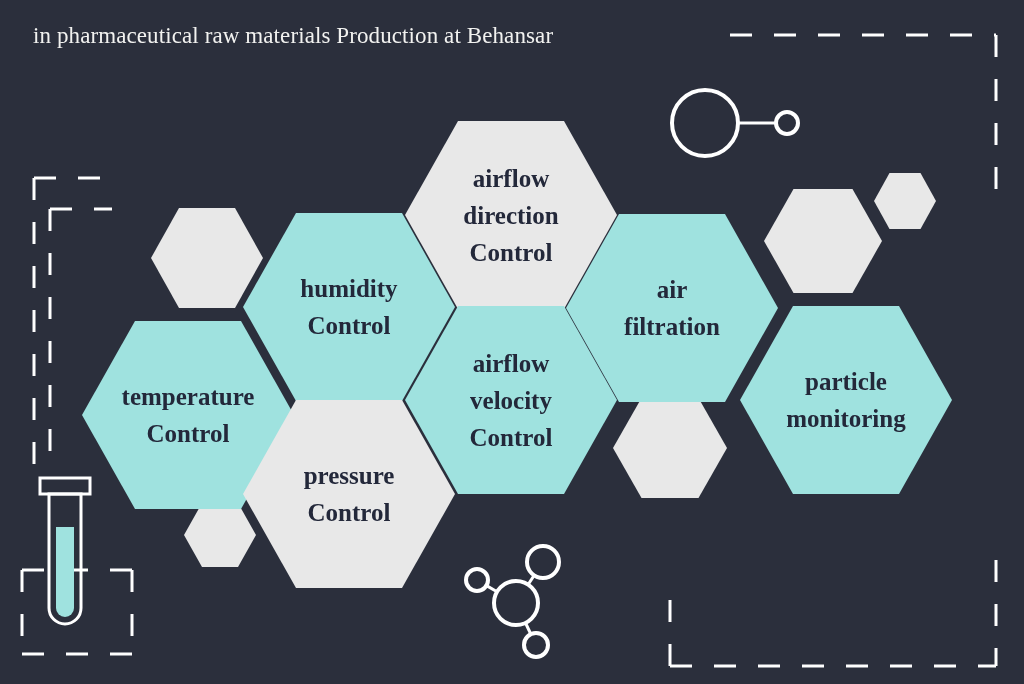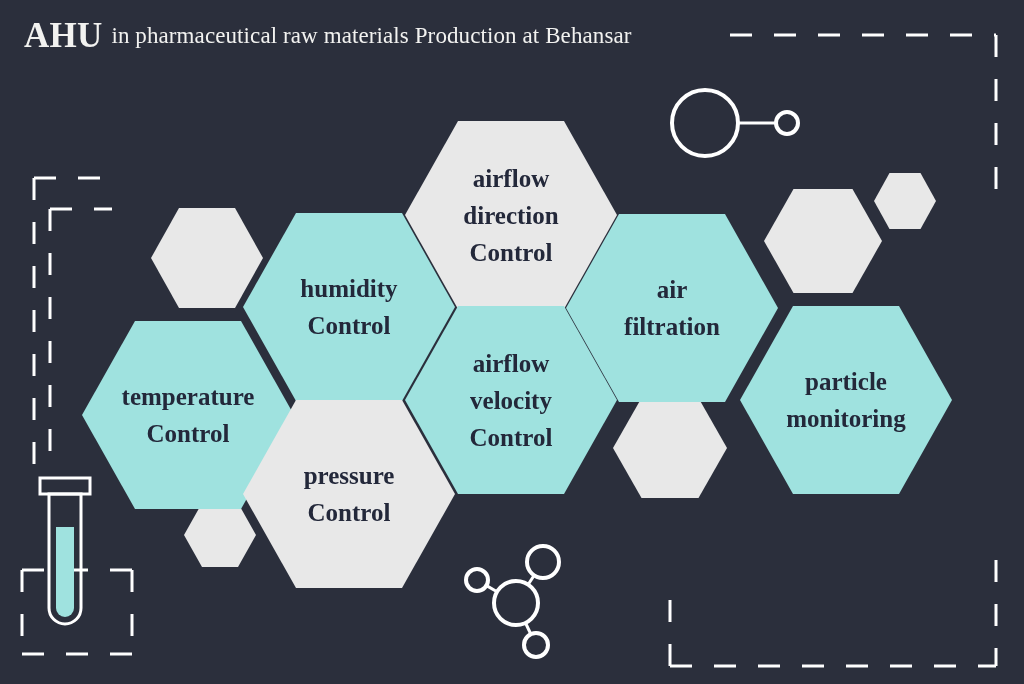--- a/index.html
+++ b/index.html
@@ -59,21 +59,20 @@
     text-anchor: middle;
     font-family: "Liberation Serif", "DejaVu Serif", serif;
   }
 </style>
 </head>
 <body>
 
 <div id="canvas">
 
   <div class="title-bar">
-    <span class="title-main">AHU</span>
     <span class="title-rest">in pharmaceutical raw materials Production at Behansar</span>
   </div>
 
   <svg id="deco-layer" viewBox="0 0 1024 684">
     <g id="dashed-frames-group">
         <line x1="34" y1="178" x2="122" y2="178" stroke="#ffffff" stroke-width="3" stroke-dasharray="22 22" stroke-linecap="butt"></line>
         <line x1="34" y1="178" x2="34" y2="468" stroke="#ffffff" stroke-width="3" stroke-dasharray="22 22" stroke-linecap="butt"></line>
         <line x1="50" y1="209" x2="112" y2="209" stroke="#ffffff" stroke-width="3" stroke-dasharray="22 22" stroke-linecap="butt"></line>
         <line x1="50" y1="209" x2="50" y2="459" stroke="#ffffff" stroke-width="3" stroke-dasharray="22 22" stroke-linecap="butt"></line>
         <line x1="730" y1="35" x2="996" y2="35" stroke="#ffffff" stroke-width="3" stroke-dasharray="22 22" stroke-linecap="butt"></line>

